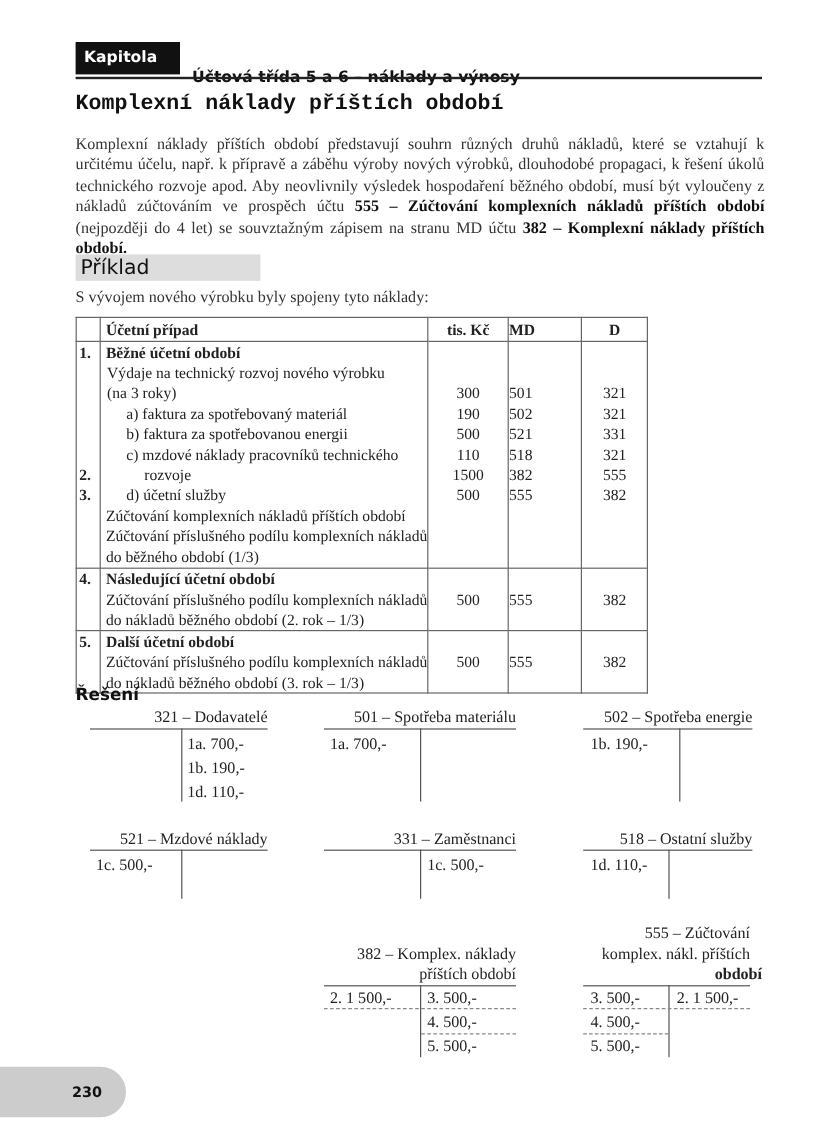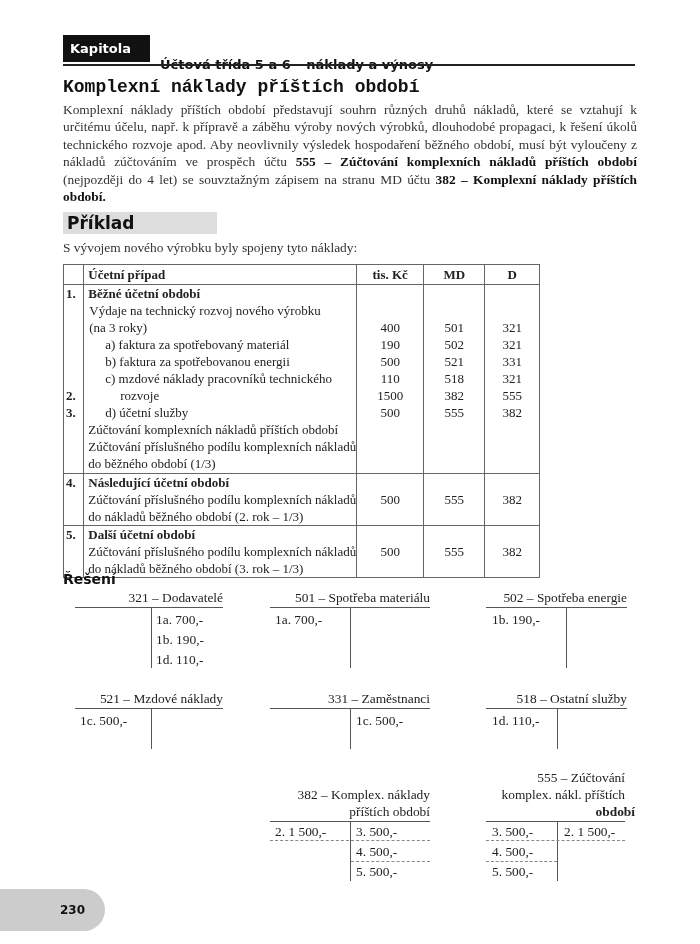--- a/index.html
+++ b/index.html
@@ -10,39 +10,39 @@
   
   .chap-box { left:63px; top:35px; width:87px; height:27px; background:#111;
               color:#fff; font-family:"DejaVu Sans", sans-serif; font-size:13px; font-weight:bold;
               line-height:27px; padding-left:7px; box-sizing:border-box; }
   .chap-title { left:160px; top:35px; height:27px; line-height:27px;
                 font-family:"DejaVu Sans", sans-serif; font-size:13px; font-weight:bold; color:#111;margin-top:16px; }
   .chap-rule { left:63px; top:64px; width:572px; height:2px; background:#222; }
 
   .h1 { left:63px; top:77px; font-family:Liberation Mono, monospace; font-weight:bold;
         font-size:18px; color:#111; }
-  .para { left:63px; top:101px; width:574px; font-size:13.4px; line-height:17.4px;
+  .para { left:63px; top:111px; width:574px; font-size:13.4px; line-height:17.4px;
           text-align:justify; color:#333; }
   .para b { color:#111; }
 
   .example-box { left:63px; top:212px; width:154px; height:22px; background:#ddd;
-                 font-family:"DejaVu Sans", sans-serif; font-weight:bold; font-size:17px;
+                 font-family:"DejaVu Sans", sans-serif; font-weight:normal; font-size:17px;
                  line-height:22px; padding-left:4px; box-sizing:border-box; color:#111; }
   .intro { left:63px; top:240px; font-size:13.4px; color:#333; }
 
   
   table.tx { position:absolute; left:63px; top:264px; width:477px; border-collapse:collapse;
              font-size:13px; color:#222; }
   table.tx td, table.tx th { border:1px solid #666; vertical-align:top; padding:0;margin-top:32px; }
   table.tx th { font-weight:bold; height:19px; line-height:19px; }
   table.tx th.left { text-align:left; padding-left:4px; }
   .c-num { width:18px; text-align:left; padding-left:2px !important; }
   .c-desc { width:261px; padding-left:4px !important; }
   .c-amt { width:70px; text-align:center; }
-  .c-md { width:64px; text-align:center; }
+  .c-md { width:64px; text-align:left; }
   .c-d { width:57px; text-align:center; }
   .line { height:17px; line-height:17px; white-space:nowrap; }
   .ind1 { padding-left:17px; }
   .ind2 { padding-left:32px; }
   .bold { font-weight:bold; }
   .mid { vertical-align:middle !important; }
 
   
   .reseni { left:63px; top:571px; font-family:"DejaVu Sans", sans-serif; font-weight:bold; font-size:14px; color:#111; }
   .tacc-title { position:absolute; text-align:right; font-size:13.4px; color:#222; line-height:17px; }
@@ -98,21 +98,21 @@
       <div class="line ind1">c) mzdové náklady pracovníků technického</div>
       <div class="line ind2">rozvoje</div>
       <div class="line ind1">d) účetní služby</div>
       <div class="line">Zúčtování komplexních nákladů příštích období</div>
       <div class="line">Zúčtování příslušného podílu komplexních nákladů</div>
       <div class="line">do běžného období (1/3)</div>
     </td>
     <td class="c-amt">
       <div class="line"></div>
           <div class="line"></div>
-      <div class="line">400</div>
+      <div class="line">300</div>
       <div class="line">190</div>
       <div class="line">500</div>
       <div class="line">110</div>
       <div class="line">1500</div>
       <div class="line">500</div>
     </td>
     <td class="c-md">
       <div class="line"></div>
           <div class="line"></div>
       <div class="line">501</div>

